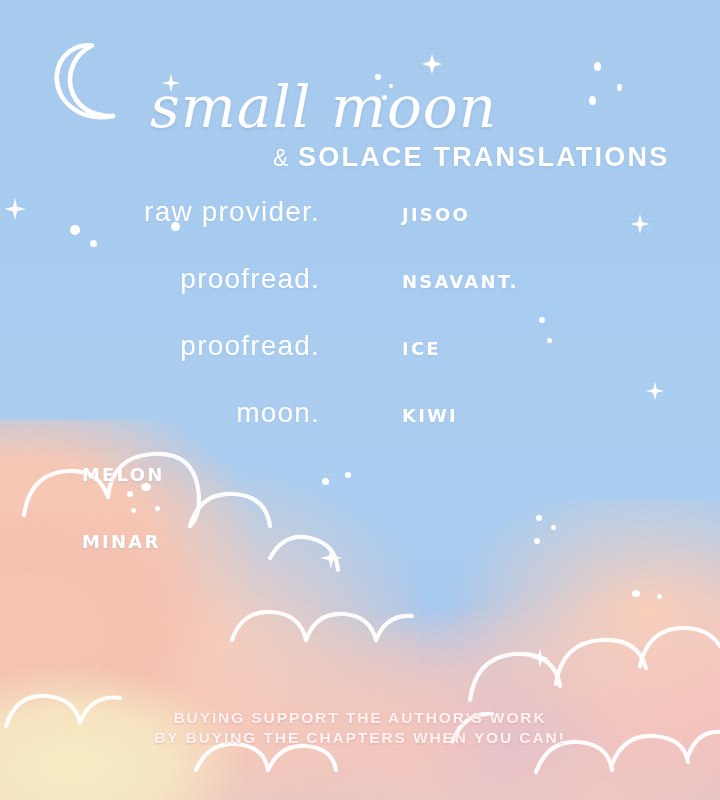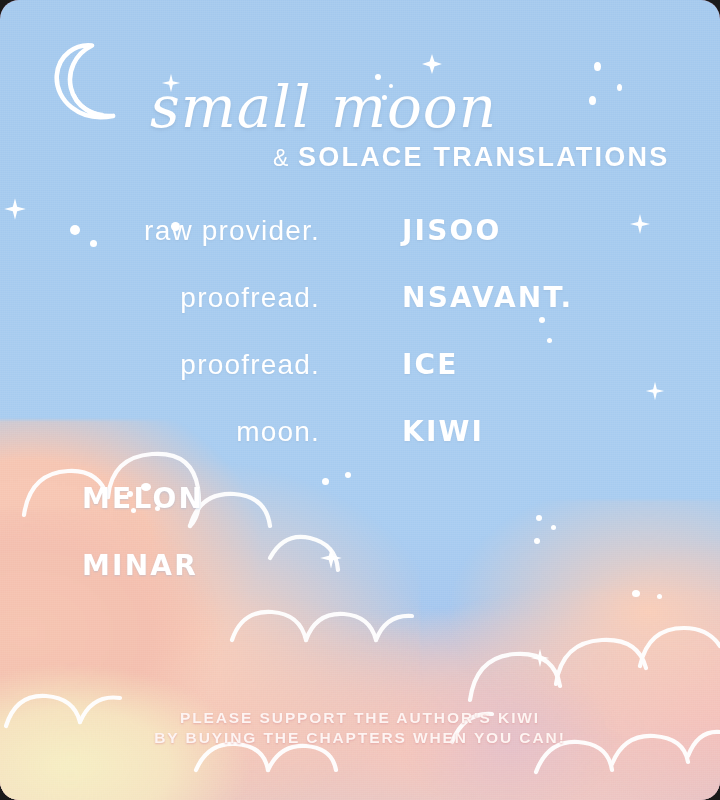--- a/index.html
+++ b/index.html
@@ -4,21 +4,20 @@
 <style>
   html,body{margin:0;padding:0;background:#1a1a1a;}
   *{box-sizing:border-box;}
 
   .page{
     position:relative;
     width:720px;height:800px;
     overflow:hidden;
     font-family:"Liberation Sans", sans-serif;
     background:#7f1d1d;
-    border-radius:19px;
   }
 
   
   .sky{
     position:absolute;inset:0;
     background:
       linear-gradient(180deg,
         #a6caee 0%,
         #a6cbef 28%,
         #a9cdf0 50%,
@@ -114,38 +113,38 @@
     letter-spacing:2.2px;
     color:#ffffff;
     text-shadow:0 1px 3px rgba(140,170,205,.40);
     white-space:nowrap;
     margin-left:18px;
   }
   .amp{ font-size:23px; font-weight:400; letter-spacing:0; }
 
   
   .credits{
-    position:absolute;left:0;top:214px;width:576px;
+    position:absolute;left:0;top:196px;width:576px;
   }
   .credit-row{
     display:flex;align-items:baseline;
     height:67px;
   }
   .credit-label{
     width:320px;text-align:right;
     font-size:28px;
     font-weight:500;
     letter-spacing:1.2px;
     color:#ffffff;
     text-shadow:0 1px 2px rgba(150,180,212,.40);
   }
   .credit-name{
     margin-left:82px;
     font-family:"DejaVu Sans", sans-serif;
-    font-size:28px;
+    font-size:18px;
     font-weight:700;
     letter-spacing:2.2px;
     color:#ffffff;
     text-shadow:0 1px 2px rgba(150,180,212,.40);
   }
 
   
   .footer{
     position:absolute;left:0;top:708px;width:720px;
     text-align:center;
@@ -293,17 +292,17 @@
   <span class="dot" style="left:345px;top:472px;width:6px;height:6px;"></span>
 
   <span class="dot" style="left:536px;top:515px;width:6px;height:6px;"></span>
   <span class="dot" style="left:551px;top:525px;width:5px;height:5px;"></span>
   <span class="dot" style="left:534px;top:538px;width:6px;height:6px;"></span>
 
   <span class="dot" style="left:632px;top:590px;width:8px;height:7px;"></span>
   <span class="dot" style="left:657px;top:594px;width:5px;height:5px;"></span>
 
   <div class="footer">
-    <div>PLEASE SUPPORT THE AUTHOR'S KIWI</div>
+    <div>BUYING SUPPORT THE AUTHOR'S WORK</div>
     <div>BY BUYING THE CHAPTERS WHEN YOU CAN!</div>
   </div>
 
 </div>
 
 </body></html>

